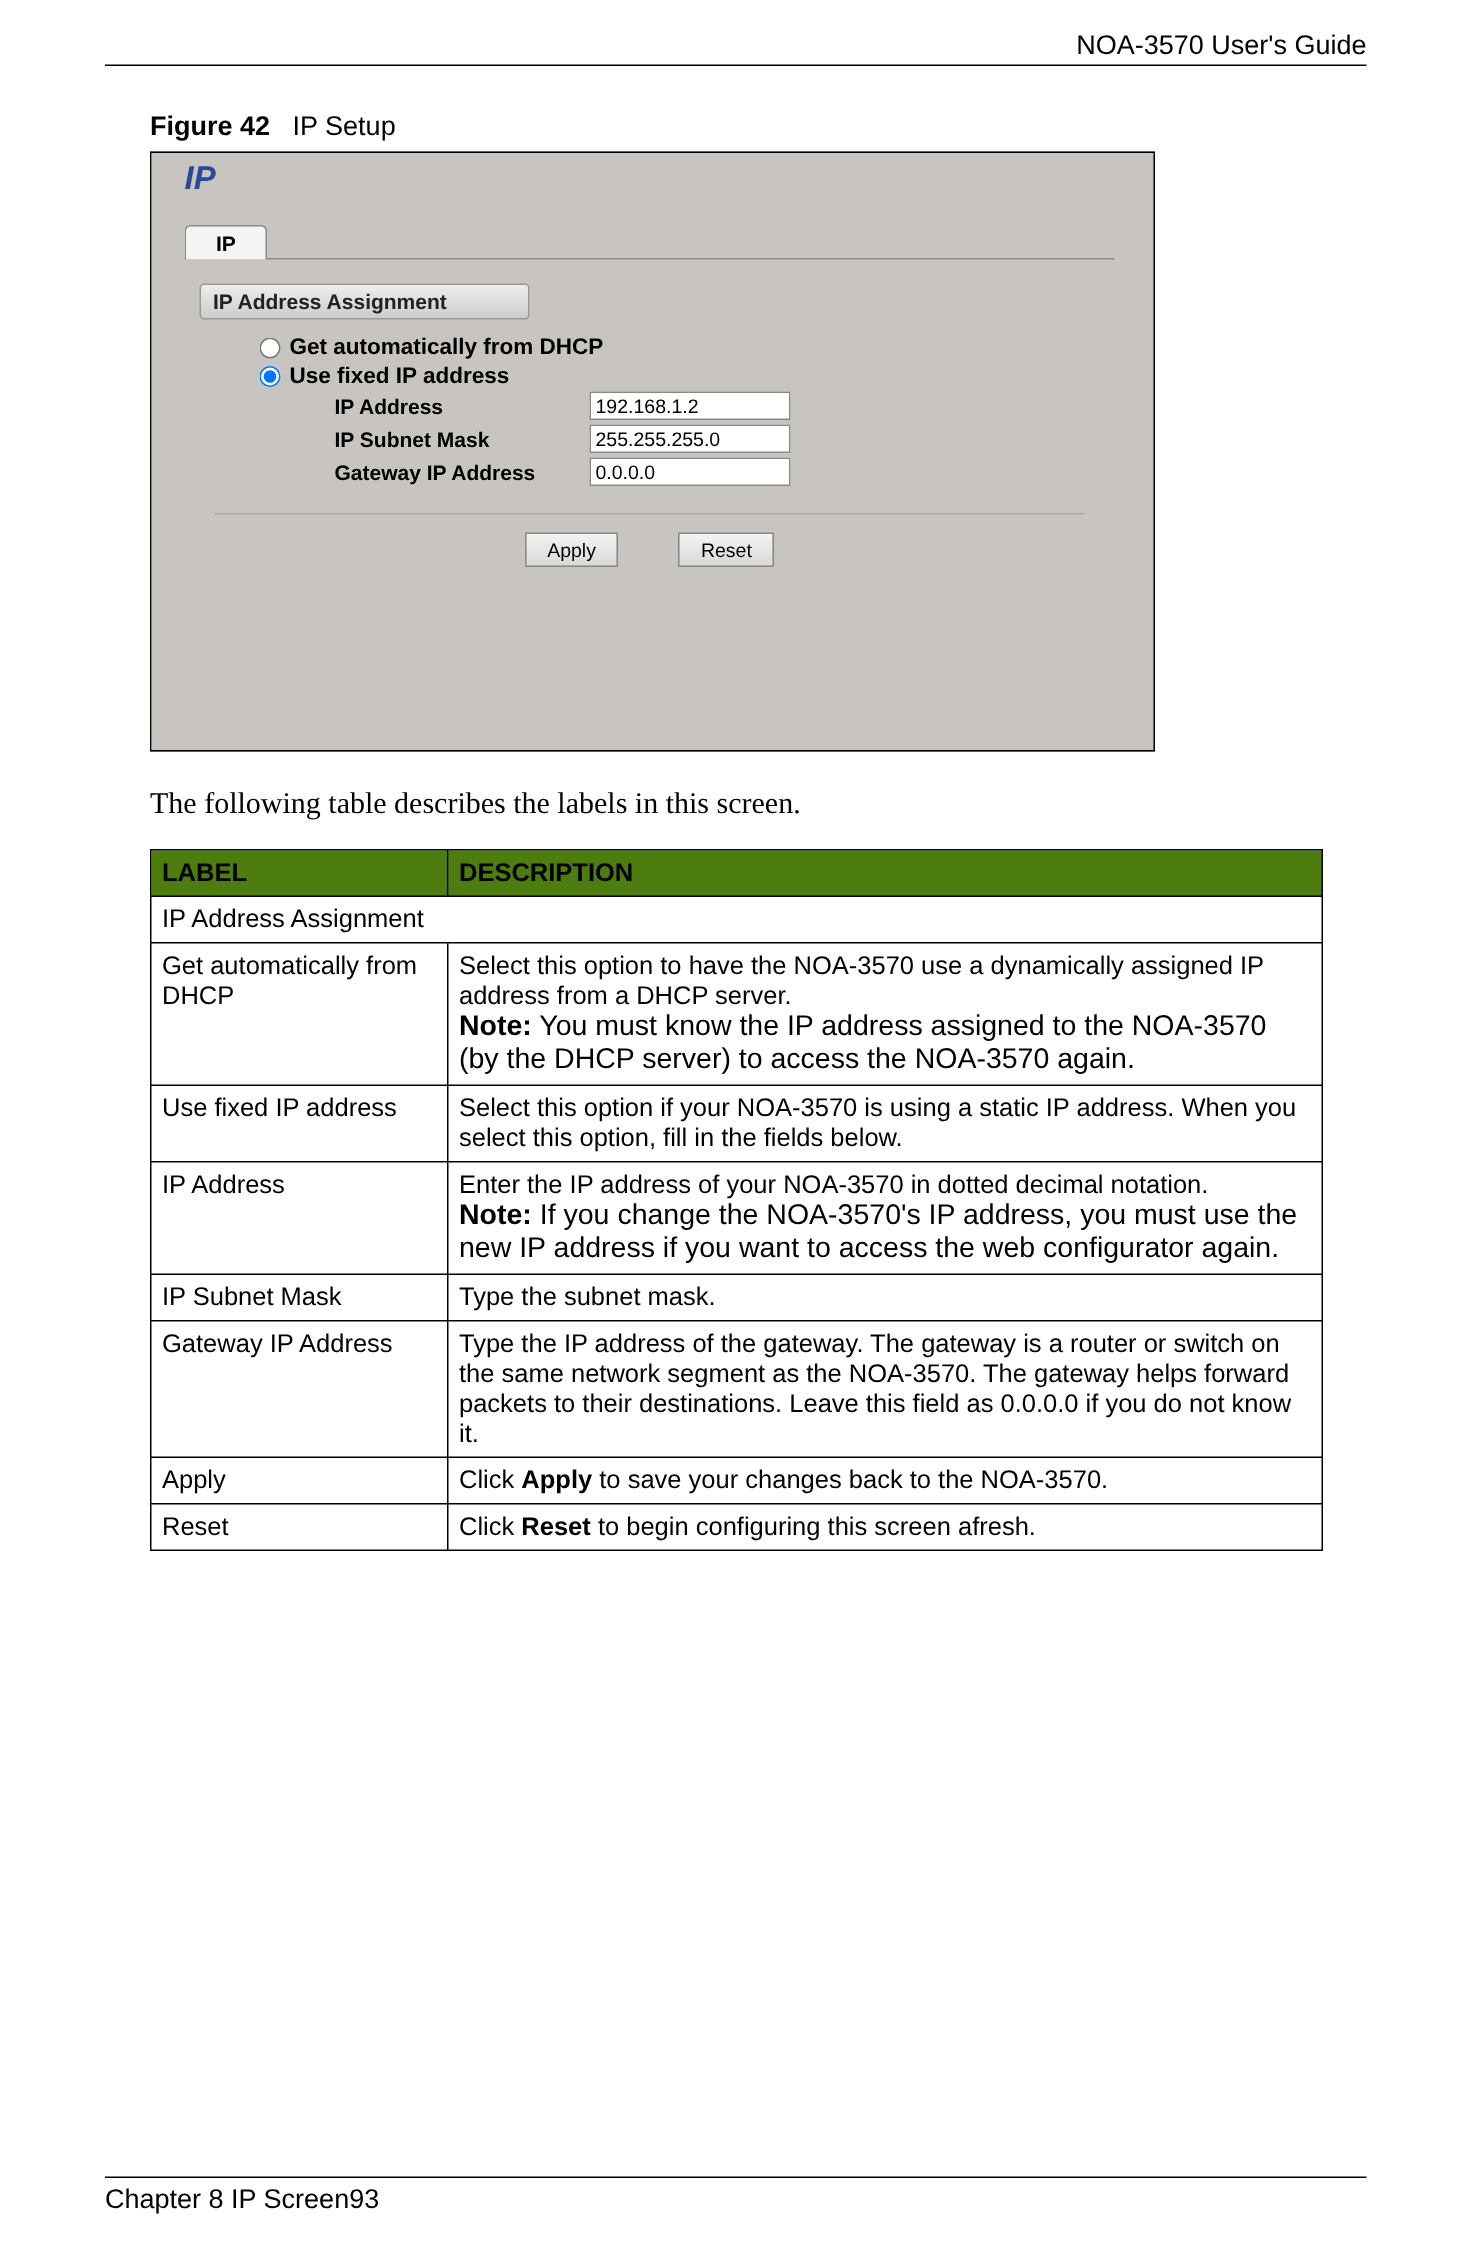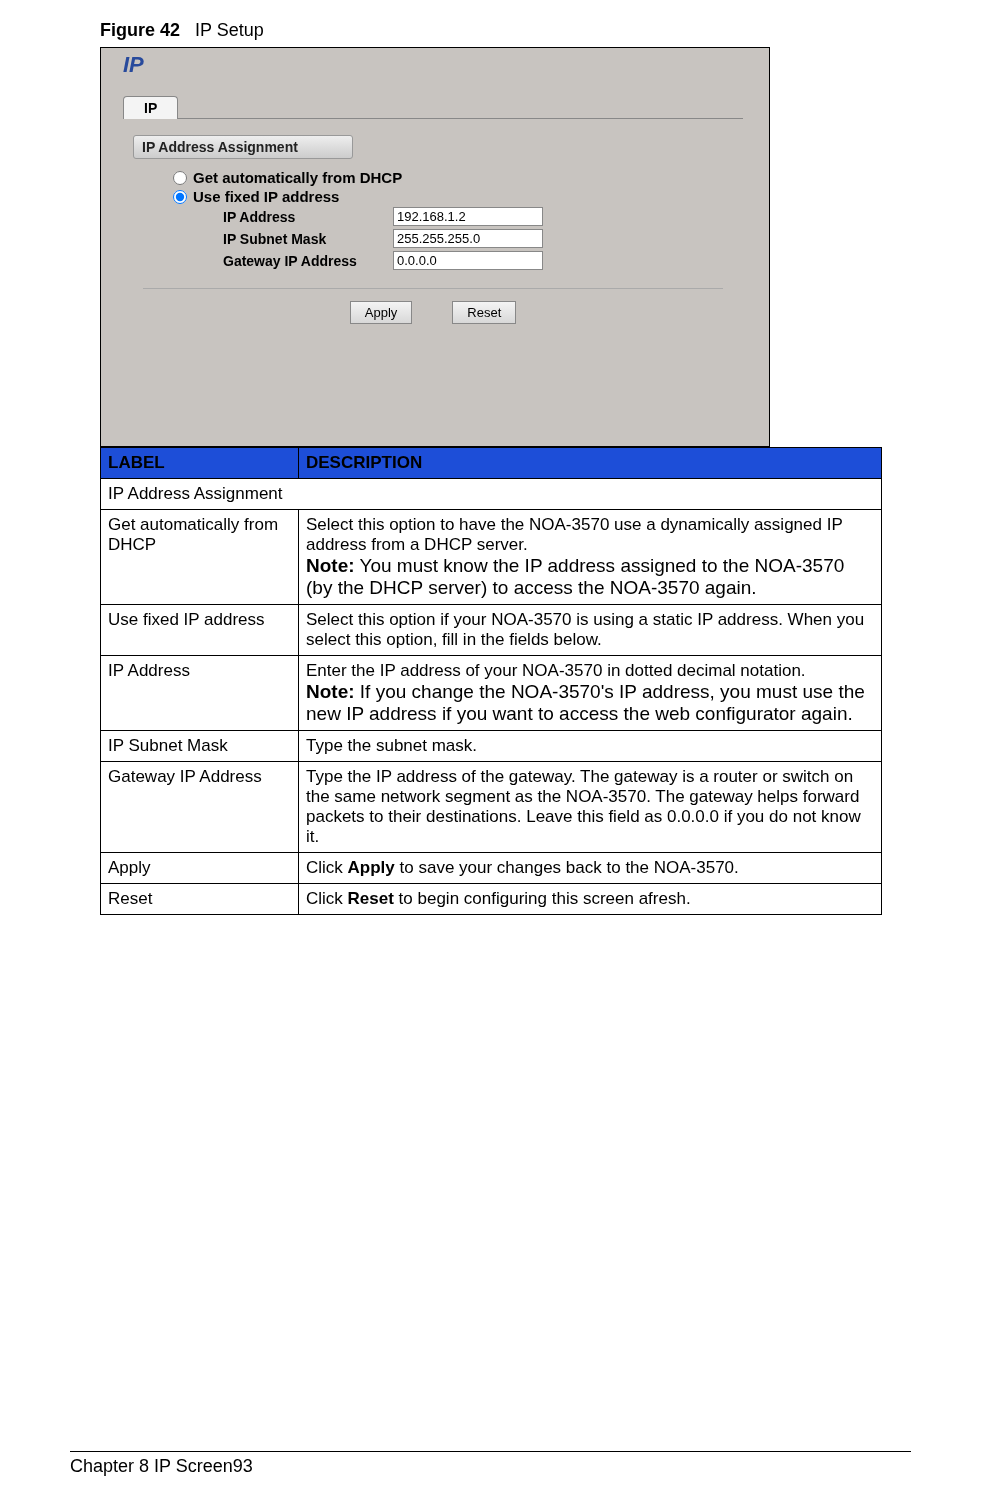--- a/index.html
+++ b/index.html
@@ -104,21 +104,21 @@
       display: flex;
       align-items: center;
       margin-left: 90px;
       font-family: Arial, Helvetica, sans-serif;
       font-weight: bold;
       font-size: 14px;
       margin-bottom: 3px;
     }
     .field-row .flabel { width: 170px; }
     .field-row input[type=text] {
-      width: 150px;
+      width: 134px;
       font-family: Arial, sans-serif;
       font-size: 13px;
       font-weight: normal;
       padding: 1px 3px;
       border: 1px solid #888;
       background: #fff;
     }
     .hr-line { border: none; border-top: 1px solid #aaa; margin: 18px 10px 12px 10px; }
     .btn-row { text-align: center; }
     .btn {
@@ -148,21 +148,21 @@
       font-family: Arial, Helvetica, sans-serif;
       font-size: 17px;
     }
     table.desc th, table.desc td {
       border: 1.2px solid #000;
       padding: 5px 7px;
       vertical-align: top;
       text-align: left;
     }
     table.desc th {
-      background: #1d4ed8;
+      background: #4d7c0f;
       font-weight: bold;
     }
     table.desc .note {
       font-size: 19px;
     }
     table.desc .note b { font-weight: bold; }
     table.desc td .plain { font-size: 17px; margin-top: 20px; }
     .col-label { width: 198px; }
     .footer {
       position: absolute;
@@ -173,20 +173,23 @@
       padding-top: 4px;
       display: flex;
       font-family: Arial, Helvetica, sans-serif;
       font-size: 18px;
     }
   </style>
 </head>
 <body>
 
 <div class="page">
+  <div class="header-area">
+    <span>NOA-3570 User's Guide</span>
+  </div>
 
   <div class="content">
     <div class="figure-caption">
       <b>Figure 42</b>&nbsp;&nbsp;&nbsp;<span>IP Setup</span>
     </div>
 
     <div class="figure-box">
       <div class="figure-inner">
         <div class="fig-title">IP</div>
         <div class="tab-row">
@@ -219,20 +222,21 @@
 
           <hr class="hr-line">
           <div class="btn-row">
             <button class="btn">Apply</button>
             <button class="btn">Reset</button>
           </div>
         </div>
       </div>
     </div>
 
+    <p class="para">The following table describes the labels in this screen.</p>
 
 
     <table class="desc">
       <tbody>
           <tr>
         <th class="col-label">LABEL</th>
         <th>DESCRIPTION</th>
       </tr>
       <tr>
         <td colspan="2">IP Address Assignment</td>

